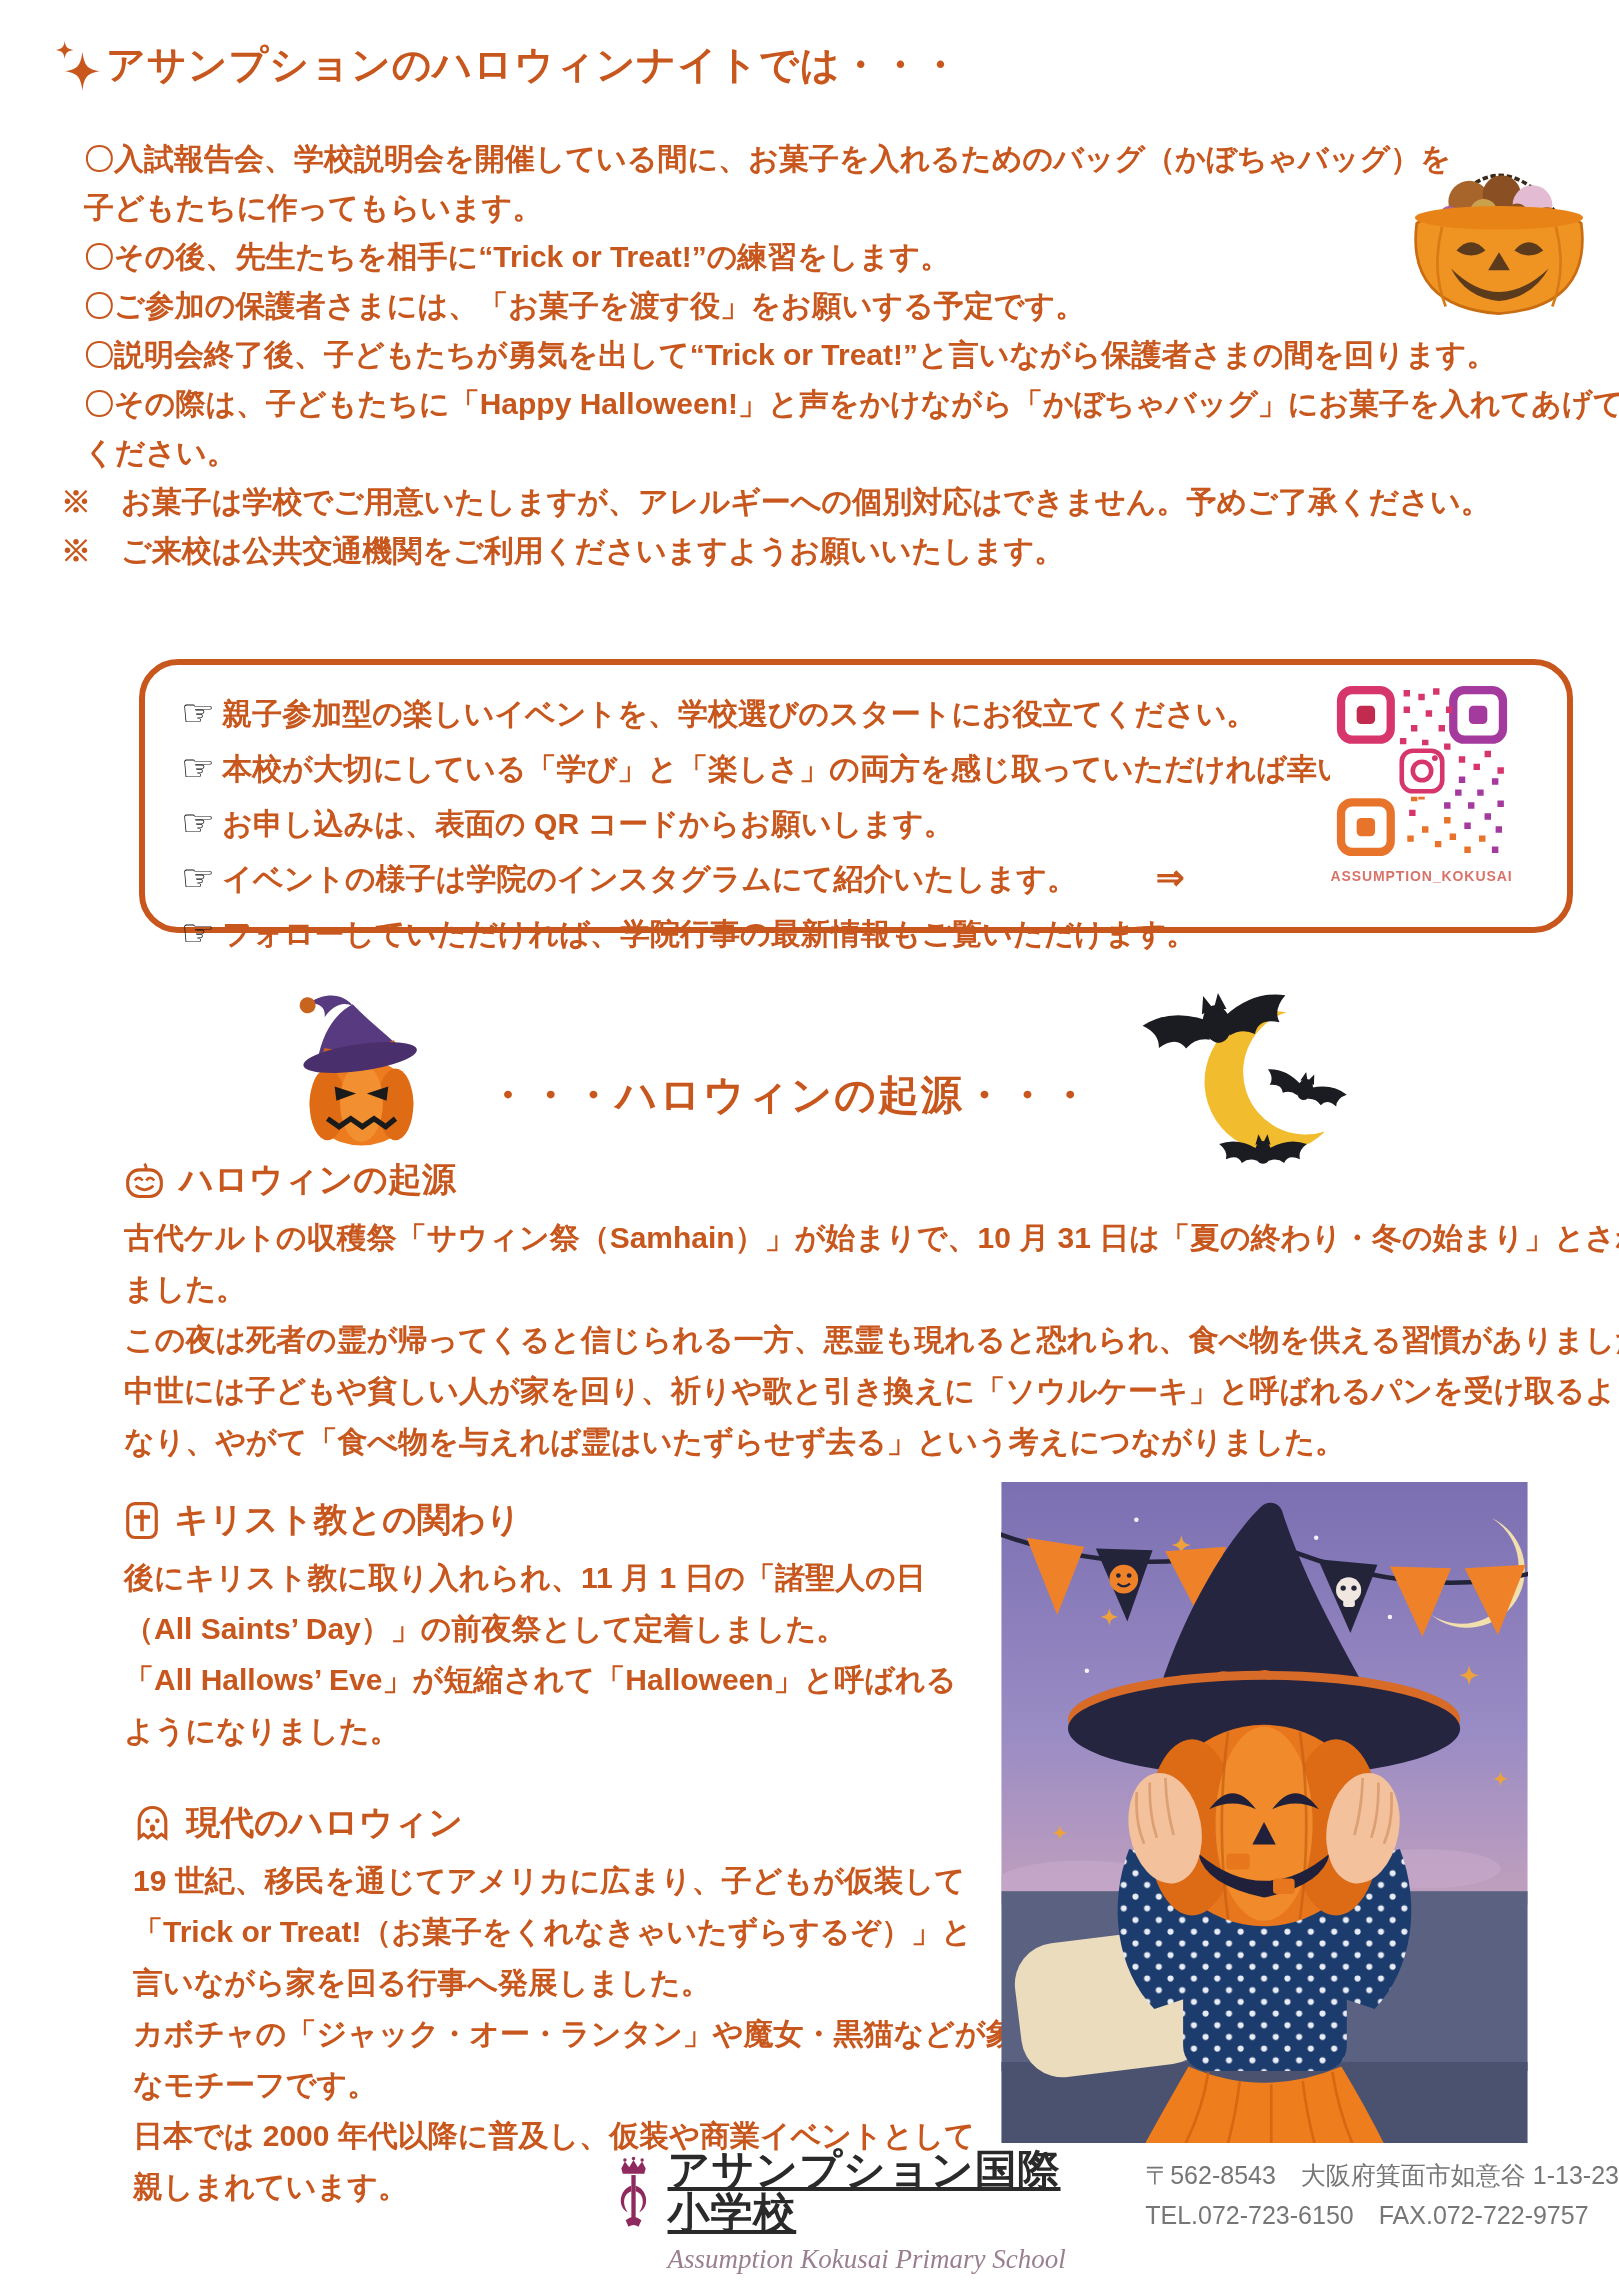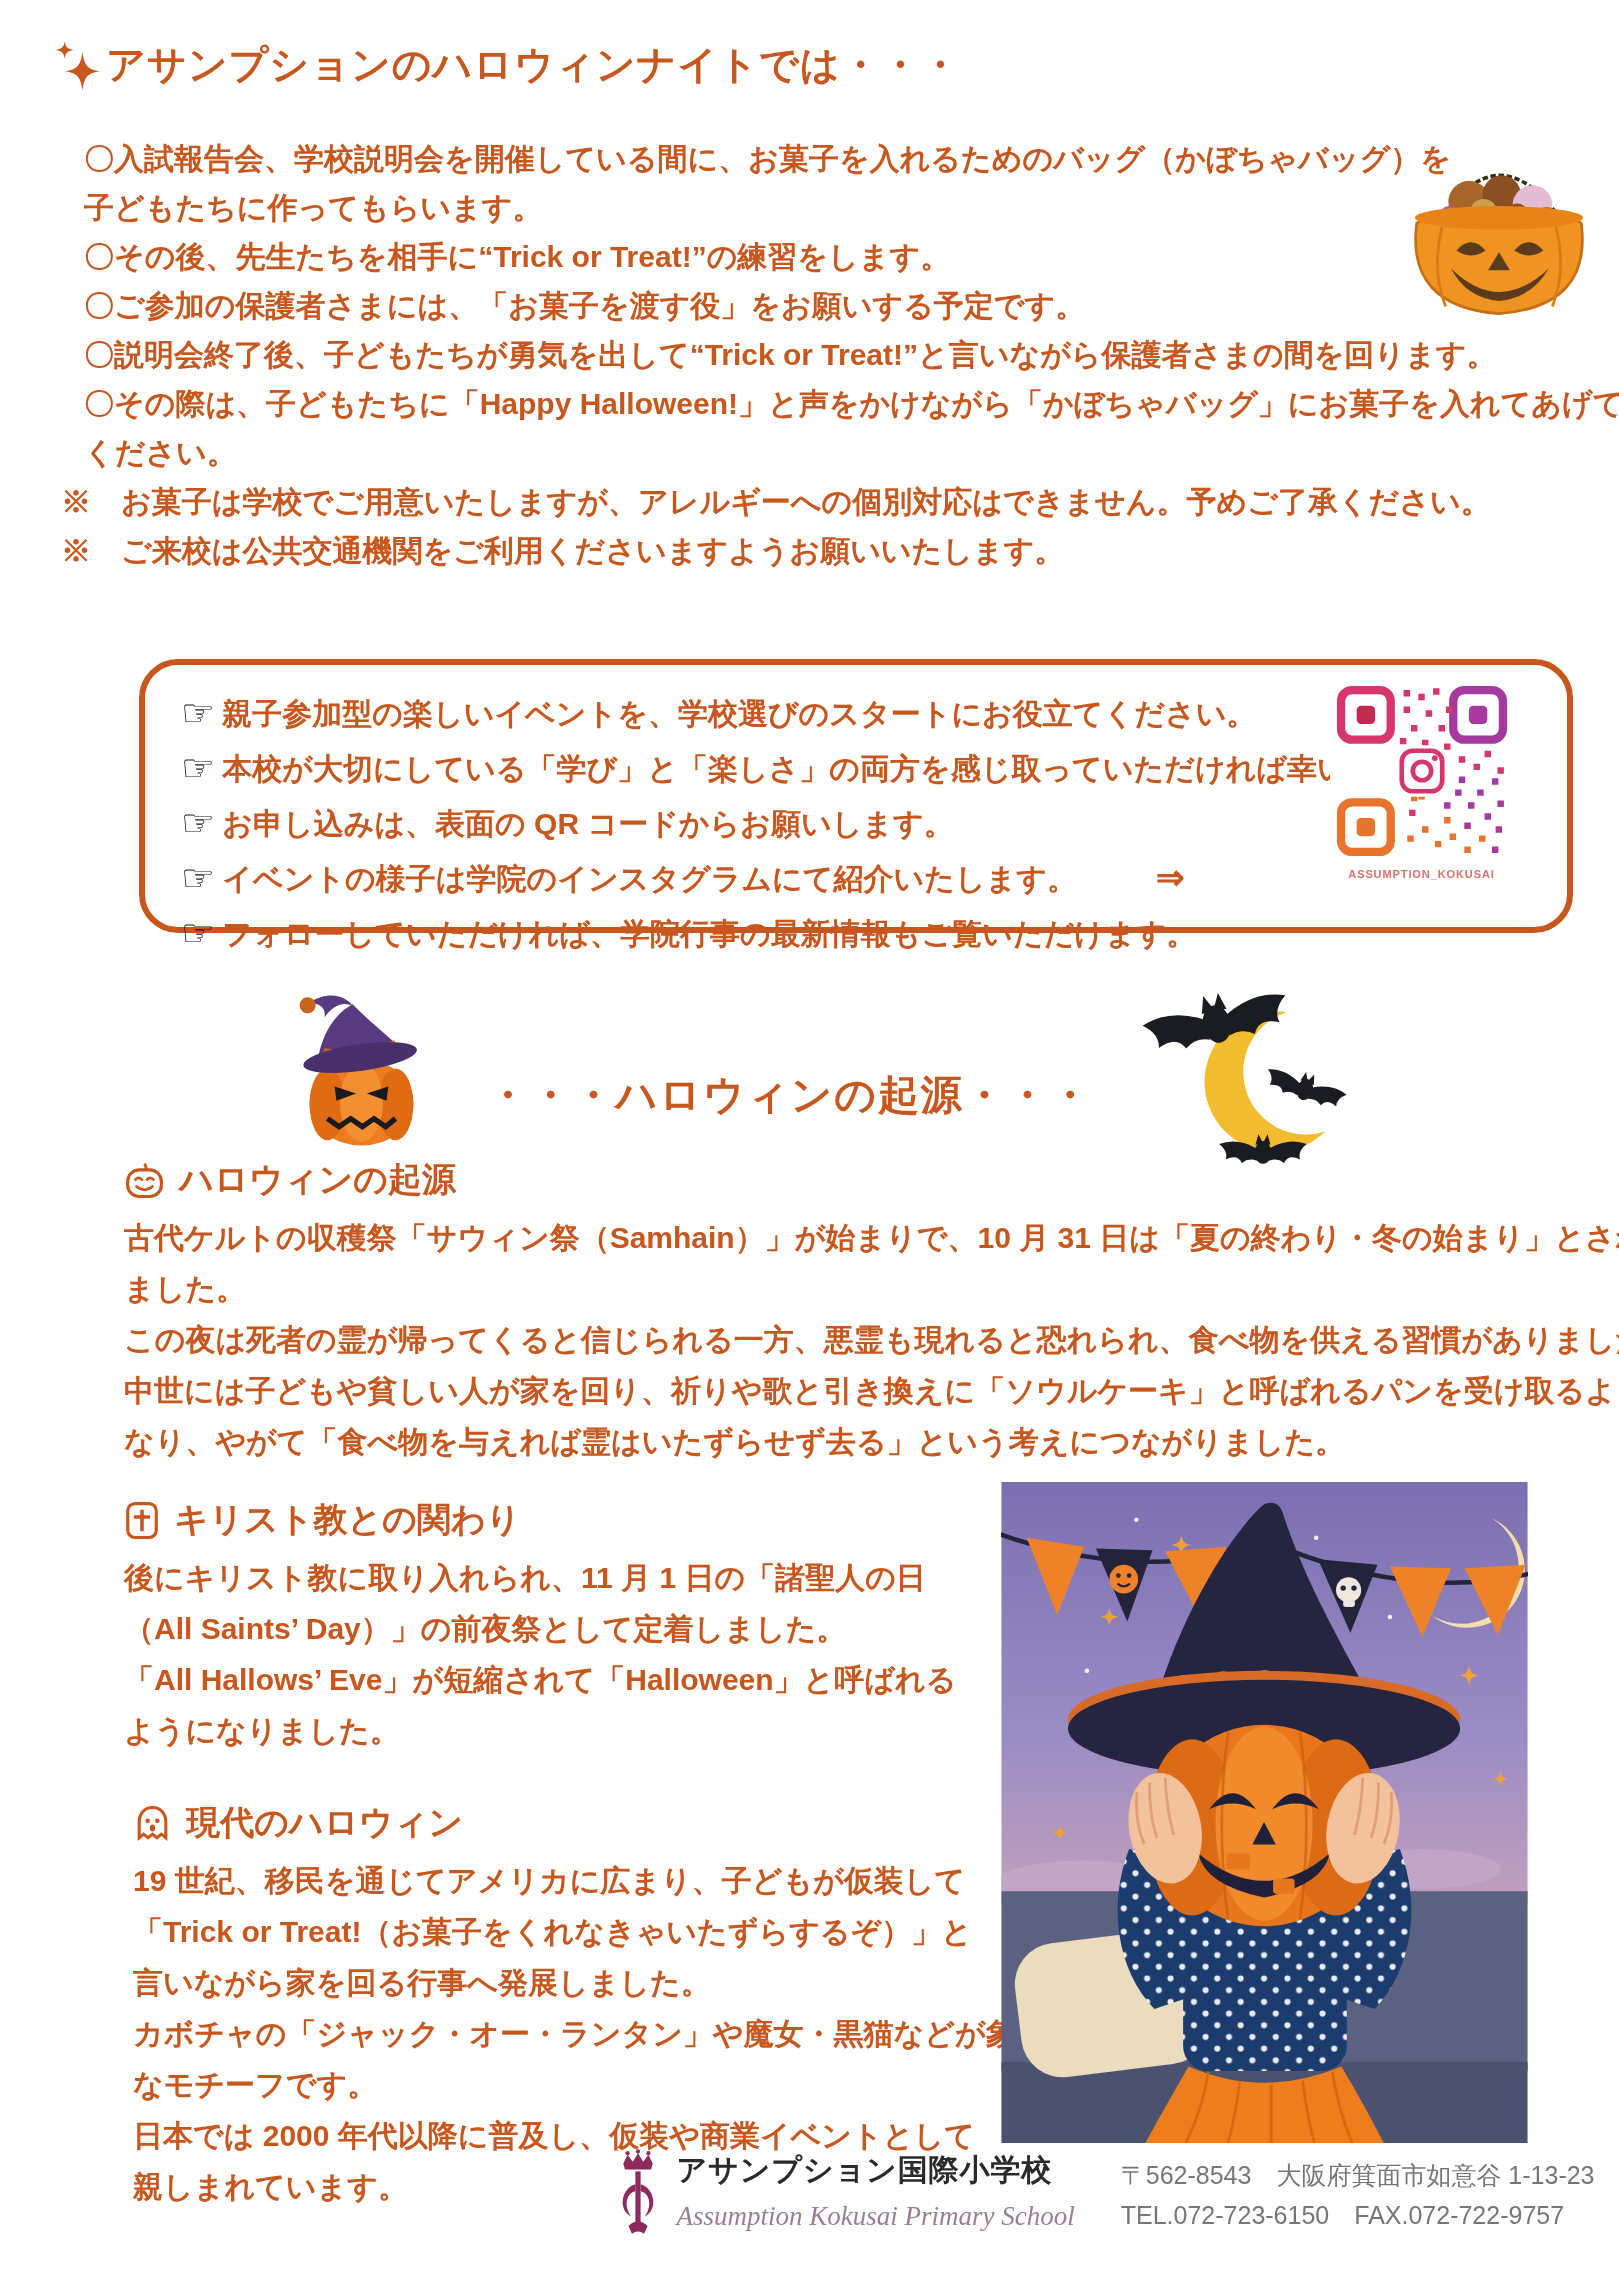--- a/index.html
+++ b/index.html
@@ -23,38 +23,38 @@
   
   .info-box{
     position:absolute;left:139px;top:659px;width:1422px;height:262px;
     border:6.3px solid var(--orange);border-radius:39px;box-sizing:content-box;
   }
   .box-items{position:absolute;left:36px;top:19.7px;}
   .box-item{display:flex;align-items:baseline;font-size:30px;font-weight:800;line-height:52px;white-space:nowrap;}
   .hand{font-family:"DejaVu Sans",sans-serif;color:#111;font-size:38px;margin-right:7.2px;position:relative;top:2.7px;font-weight:400;}
   .arrow{margin-left:79px;font-size:34px;}
   .qr-block{position:absolute;left:1180px;top:14.3px;width:193px;text-align:center;}
-  .qr-caption{font-size:11px;font-weight:700;color:#d9736a;letter-spacing:0.9px;margin-top:1.8px;}
+  .qr-caption{font-size:14px;font-weight:700;color:#d9736a;letter-spacing:0.9px;margin-top:1.8px;}
   
   .trivia-row{position:absolute;left:0;top:972px;width:1619px;display:flex;justify-content:center;align-items:center;gap:45px;}
   .trivia-title{font-size:41px;font-weight:800;color:var(--orange);letter-spacing:1.8px;padding-top:54px;}
   
   .section{position:absolute;}
   .sec-head{display:flex;align-items:center;gap:14.3px;margin-bottom:9px;}
   .sec-head h2{margin:0;font-size:34px;font-weight:800;color:var(--orange);}
   .sec-body{font-size:30px;font-weight:700;line-height:51px;}
   .sec-body .line{white-space:nowrap;}
   .sec-origin{left:124px;top:1157px;width:1451px;}
   .sec-christian{left:124px;top:1497px;width:878px;}
   .sec-modern{left:124px;top:1800px;width:878px;margin-left:9px;}
   .illustration{position:absolute;left:1001px;top:1482px;}
   
   .footer{position:absolute;left:612px;top:2148px;display:flex;align-items:flex-start;}
   .school-names{margin-left:12.5px;}
-  .school-ja{font-size:30px;font-weight:700;color:#2a2a2a;letter-spacing:0.9px;line-height:43px;}
+  .school-ja{font-size:42px;font-weight:700;color:#2a2a2a;letter-spacing:0.9px;line-height:43px;text-decoration:underline;}
   .school-en{font-family:"Liberation Serif",serif;font-style:italic;font-size:27px;color:#9a7f90;margin-top:10px;}
   .footer-contact{margin-left:46px;padding-top:7.2px;font-size:25px;color:#767676;line-height:40px;font-weight:500;white-space:nowrap;}
 </style>
 </head>
 <body>
 
 <div class="page">
 
   <div class="title-row">
     <svg width="48" height="52" viewBox="0 0 54 58">

